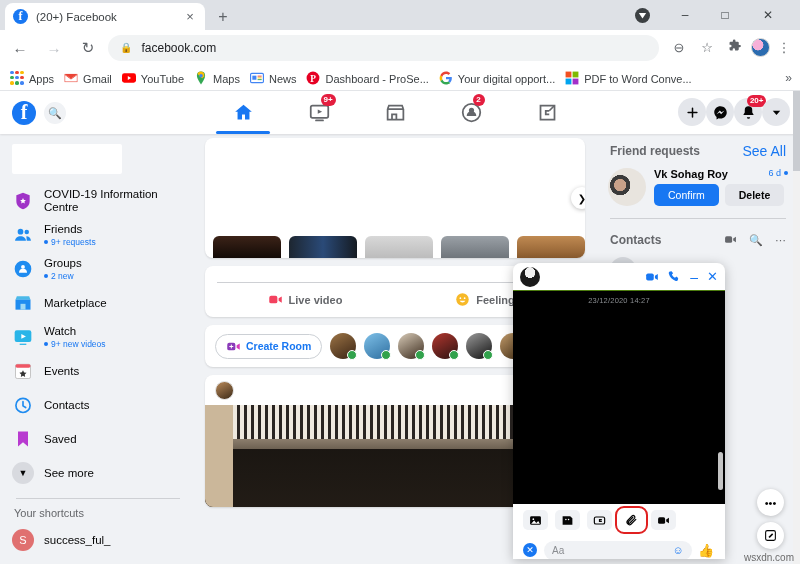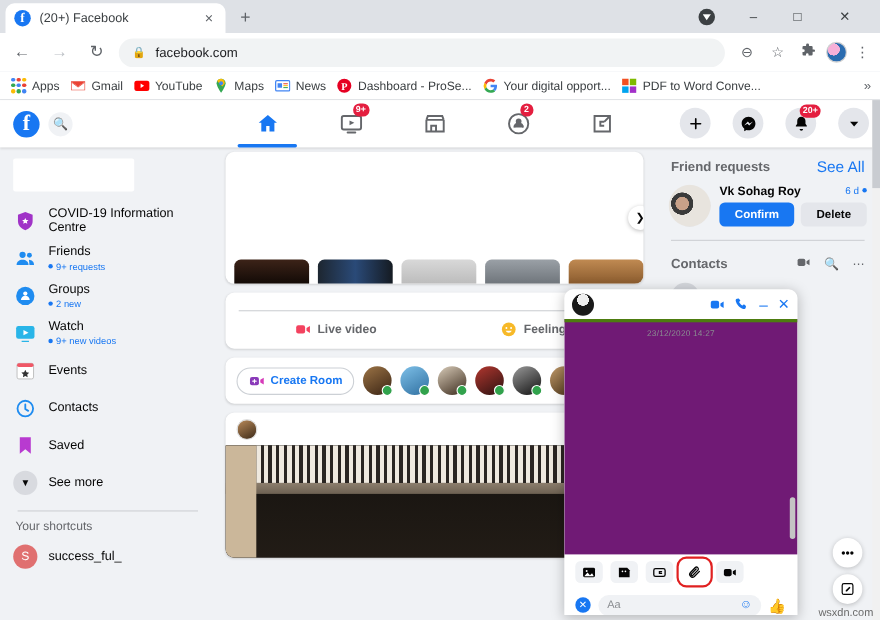--- a/index.html
+++ b/index.html
@@ -88,21 +88,21 @@
     background:#1877f2;color:#fff;font-family:"Liberation Serif",serif;font-weight:bold;
     font-size:20px;line-height:23px;text-align:center;cursor:pointer;}
   .fb-search{position:absolute;left:44px;top:11px;width:22px;height:22px;border-radius:50%;
     background:#f0f2f5;color:#65676b;font-size:11px;line-height:22px;text-align:center;cursor:pointer;}
   .fb-tabs{position:absolute;left:205px;top:0;width:380px;height:43px;display:flex;}
   .fb-tab{flex:1;position:relative;display:flex;align-items:center;justify-content:center;cursor:pointer;}
   .fb-tab svg{width:21px;height:21px;}
   .fb-tab.active::after{content:"";position:absolute;left:14%;right:14%;bottom:0;height:3px;background:#1877f2;border-radius:2px;}
   .badge{position:absolute;top:3px;left:52%;background:#e41e3f;color:#fff;font-size:8px;
     line-height:12px;height:12px;min-width:12px;padding:0 3px;border-radius:7px;text-align:center;font-weight:bold;}
-  .fb-right{position:absolute;right:10px;top:7px;display:flex;gap:20px;}
+  .fb-right{position:absolute;right:10px;top:7px;display:flex;gap:0;}
   .rbtn{width:28px;height:28px;border-radius:50%;background:#e4e6eb;position:relative;
     display:flex;align-items:center;justify-content:center;cursor:pointer;color:#050505;}
   .rbtn svg{width:15px;height:15px;}
 
   
   .lsb{position:absolute;left:0;top:43px;width:196px;height:330px;padding:8px 4px;}
   .lsb-ghost{width:110px;height:30px;background:#fff;margin:2px 0 10px 8px;border-radius:2px;}
   .lsb-item{display:flex;align-items:center;height:34px;padding:0 8px;border-radius:6px;cursor:pointer;}
   .lsb-ico{width:22px;height:22px;flex:none;margin-right:10px;border-radius:5px;
            display:flex;align-items:center;justify-content:center;}
@@ -164,38 +164,38 @@
   .rsb-title{font-size:12px;color:#65676b;font-weight:bold;}
   .rsb-link{font-size:14px;color:#1877f2;cursor:pointer;}
   .fr-row{display:flex;padding:4px 8px;gap:8px;}
   .fr-av{width:38px;height:38px;border-radius:50%;flex:none;
     background:radial-gradient(circle at 32% 45%,#c8a189 0 18%,#3a3a3a 19% 30%,#e8e4de 31% 100%),
                linear-gradient(#d9d2c8,#a9a097);}
   .fr-right{flex:1;}
   .fr-name{font-size:11px;color:#050505;font-weight:bold;}
   .fr-time{font-size:9px;color:#1877f2;float:right;display:flex;align-items:center;gap:3px;}
   .fr-btns{display:flex;gap:6px;margin-top:4px;}
-  .btn-confirm{background:#1877f2;color:#fff;font-size:10.5px;font-weight:bold;
+  .btn-confirm{background:#1877f2;color:#fff;font-size:10.5px;font-weight:normal;
     padding:5px 14px;border-radius:5px;cursor:pointer;border:none;}
   .btn-delete{background:#e4e6eb;color:#050505;font-size:10.5px;font-weight:bold;
     padding:5px 14px;border-radius:5px;cursor:pointer;border:none;}
   .rsb-div{height:1px;background:#ced0d4;margin:8px 10px;}
   .rsb-icons{display:flex;gap:12px;align-items:center;color:#65676b;}
   .rsb-icons span{cursor:pointer;font-size:11px;}
   .contact-ghost{width:26px;height:26px;border-radius:50%;background:#d5d8dd;margin:4px 0 0 10px;}
 
   
   .chat{position:absolute;left:513px;top:263px;width:212px;height:296px;background:#fff;
     border-radius:8px 8px 0 0;box-shadow:0 2px 12px rgba(0,0,0,.25);overflow:hidden;}
   .chat-head{height:27px;display:flex;align-items:center;padding:0 7px;}
   .chat-av{width:20px;height:20px;border-radius:50%;flex:none;
     background:radial-gradient(circle at 50% 28%,#efefef 0 30%,#1a1a1a 31% 100%);}
   .chat-head-r{margin-left:auto;display:flex;align-items:center;gap:9px;}
   .chat-head-r span{cursor:pointer;display:flex;align-items:center;}
-  .chat-body{position:relative;height:214px;background:#701a75;border-top:3px solid #4d7c0f;}
+  .chat-body{position:relative;height:214px;background:#000000;border-top:1px solid #4d7c0f;}
   .chat-ts{text-align:center;font-size:7.5px;color:#8a8d91;padding-top:5px;letter-spacing:.2px;}
   .chat-scroll{position:absolute;right:2px;top:0;width:5px;height:100%;}
   .chat-thumb{position:absolute;right:0;bottom:14px;width:5px;height:38px;background:#c4c4c4;border-radius:3px;}
   .chat-tools{height:32px;display:flex;align-items:center;gap:7px;padding:0 10px;}
   .tool{width:25px;height:20px;border-radius:5px;background:#f0f2f5;display:flex;
     align-items:center;justify-content:center;cursor:pointer;position:relative;}
   .tool svg{width:13px;height:13px;}
   .tool.highlight{outline:2px solid #e02020;outline-offset:2px;background:#fff;}
   .chat-input{height:28px;display:flex;align-items:center;gap:7px;padding:0 10px;}
   .chat-x{width:14px;height:14px;border-radius:50%;background:#1877f2;color:#fff;font-size:9px;
@@ -437,20 +437,32 @@
         </span>
         <span class="lsb-txt">
           <span class="lsb-lab">Groups</span>
           <span class="lsb-sub">
               <i class="dot"></i>
               <b style="font-weight:normal">2 new</b>
             </span>
         </span>
       </div>
 
+      <div class="lsb-item">
+        <span class="lsb-ico">
+          <svg viewBox="0 0 24 24" width="20" height="20">
+              <path d="M3 8l1.6-4h14.8L21 8z" fill="#4bb9e8"></path>
+              <path d="M3 8h18v12H3z" fill="#1f8cf0"></path>
+              <rect x="9" y="13" width="6" height="7" fill="#9fd9f5"></rect>
+            </svg>
+        </span>
+        <span class="lsb-txt">
+            <span class="lsb-lab">Marketplace</span>
+          </span>
+      </div>
 
       <div class="lsb-item">
         <span class="lsb-ico">
           <svg viewBox="0 0 24 24" width="20" height="20">
               <rect x="2" y="4" width="20" height="14" rx="2.5" fill="#29b5e8"></rect>
               <path d="M10 8.5l5.5 2.8L10 14z" fill="#fff"></path>
               <path d="M8 20h8v1.5H8z" fill="#29b5e8"></path>
             </svg>
         </span>
         <span class="lsb-txt">

